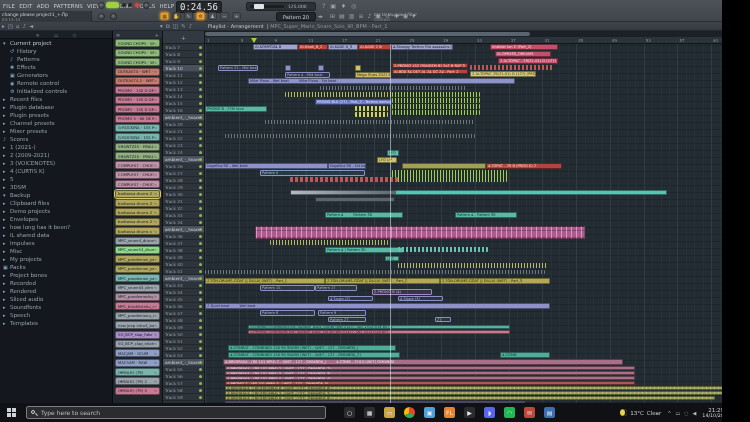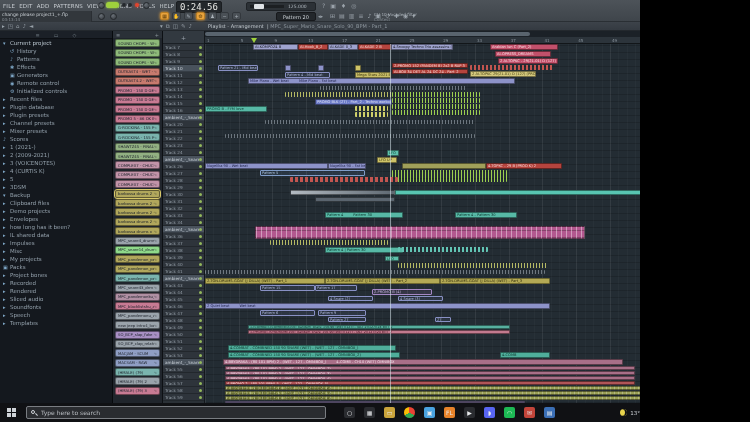--- a/index.html
+++ b/index.html
@@ -1,17 +1,17 @@
 <!DOCTYPE html>
 <html><head>
 <meta charset="utf-8">
 <style>
   html,body{margin:0;padding:0;background:#000;}
   *{box-sizing:border-box;font-family:"DejaVu Sans",sans-serif;}
-  #screen{position:relative;width:640px;height:422px;overflow:hidden;background:#fdba74;}
+  #screen{position:relative;width:722px;height:422px;overflow:hidden;background:#fdba74;}
 
   
   #topbar{position:absolute;left:0;top:0;width:750px;height:22px;
     background:linear-gradient(#4d5359,#3f454b);border-bottom:1px solid #2a2f34;}
   #menubar{position:absolute;left:3px;top:1px;height:10px;display:flex;gap:4px;align-items:center;}
   #menubar span{font-size:5.5px;color:#c9ced3;letter-spacing:.2px;}
   .knob{position:absolute;width:7px;height:7px;border-radius:50%;
     background:radial-gradient(circle at 35% 30%,#6a7077,#33383d);border:1px solid #24282c;}
   .pill{position:absolute;width:13px;height:6px;border-radius:3px;background:#9fd13c;
     box-shadow:0 0 3px #9fd13c;}

